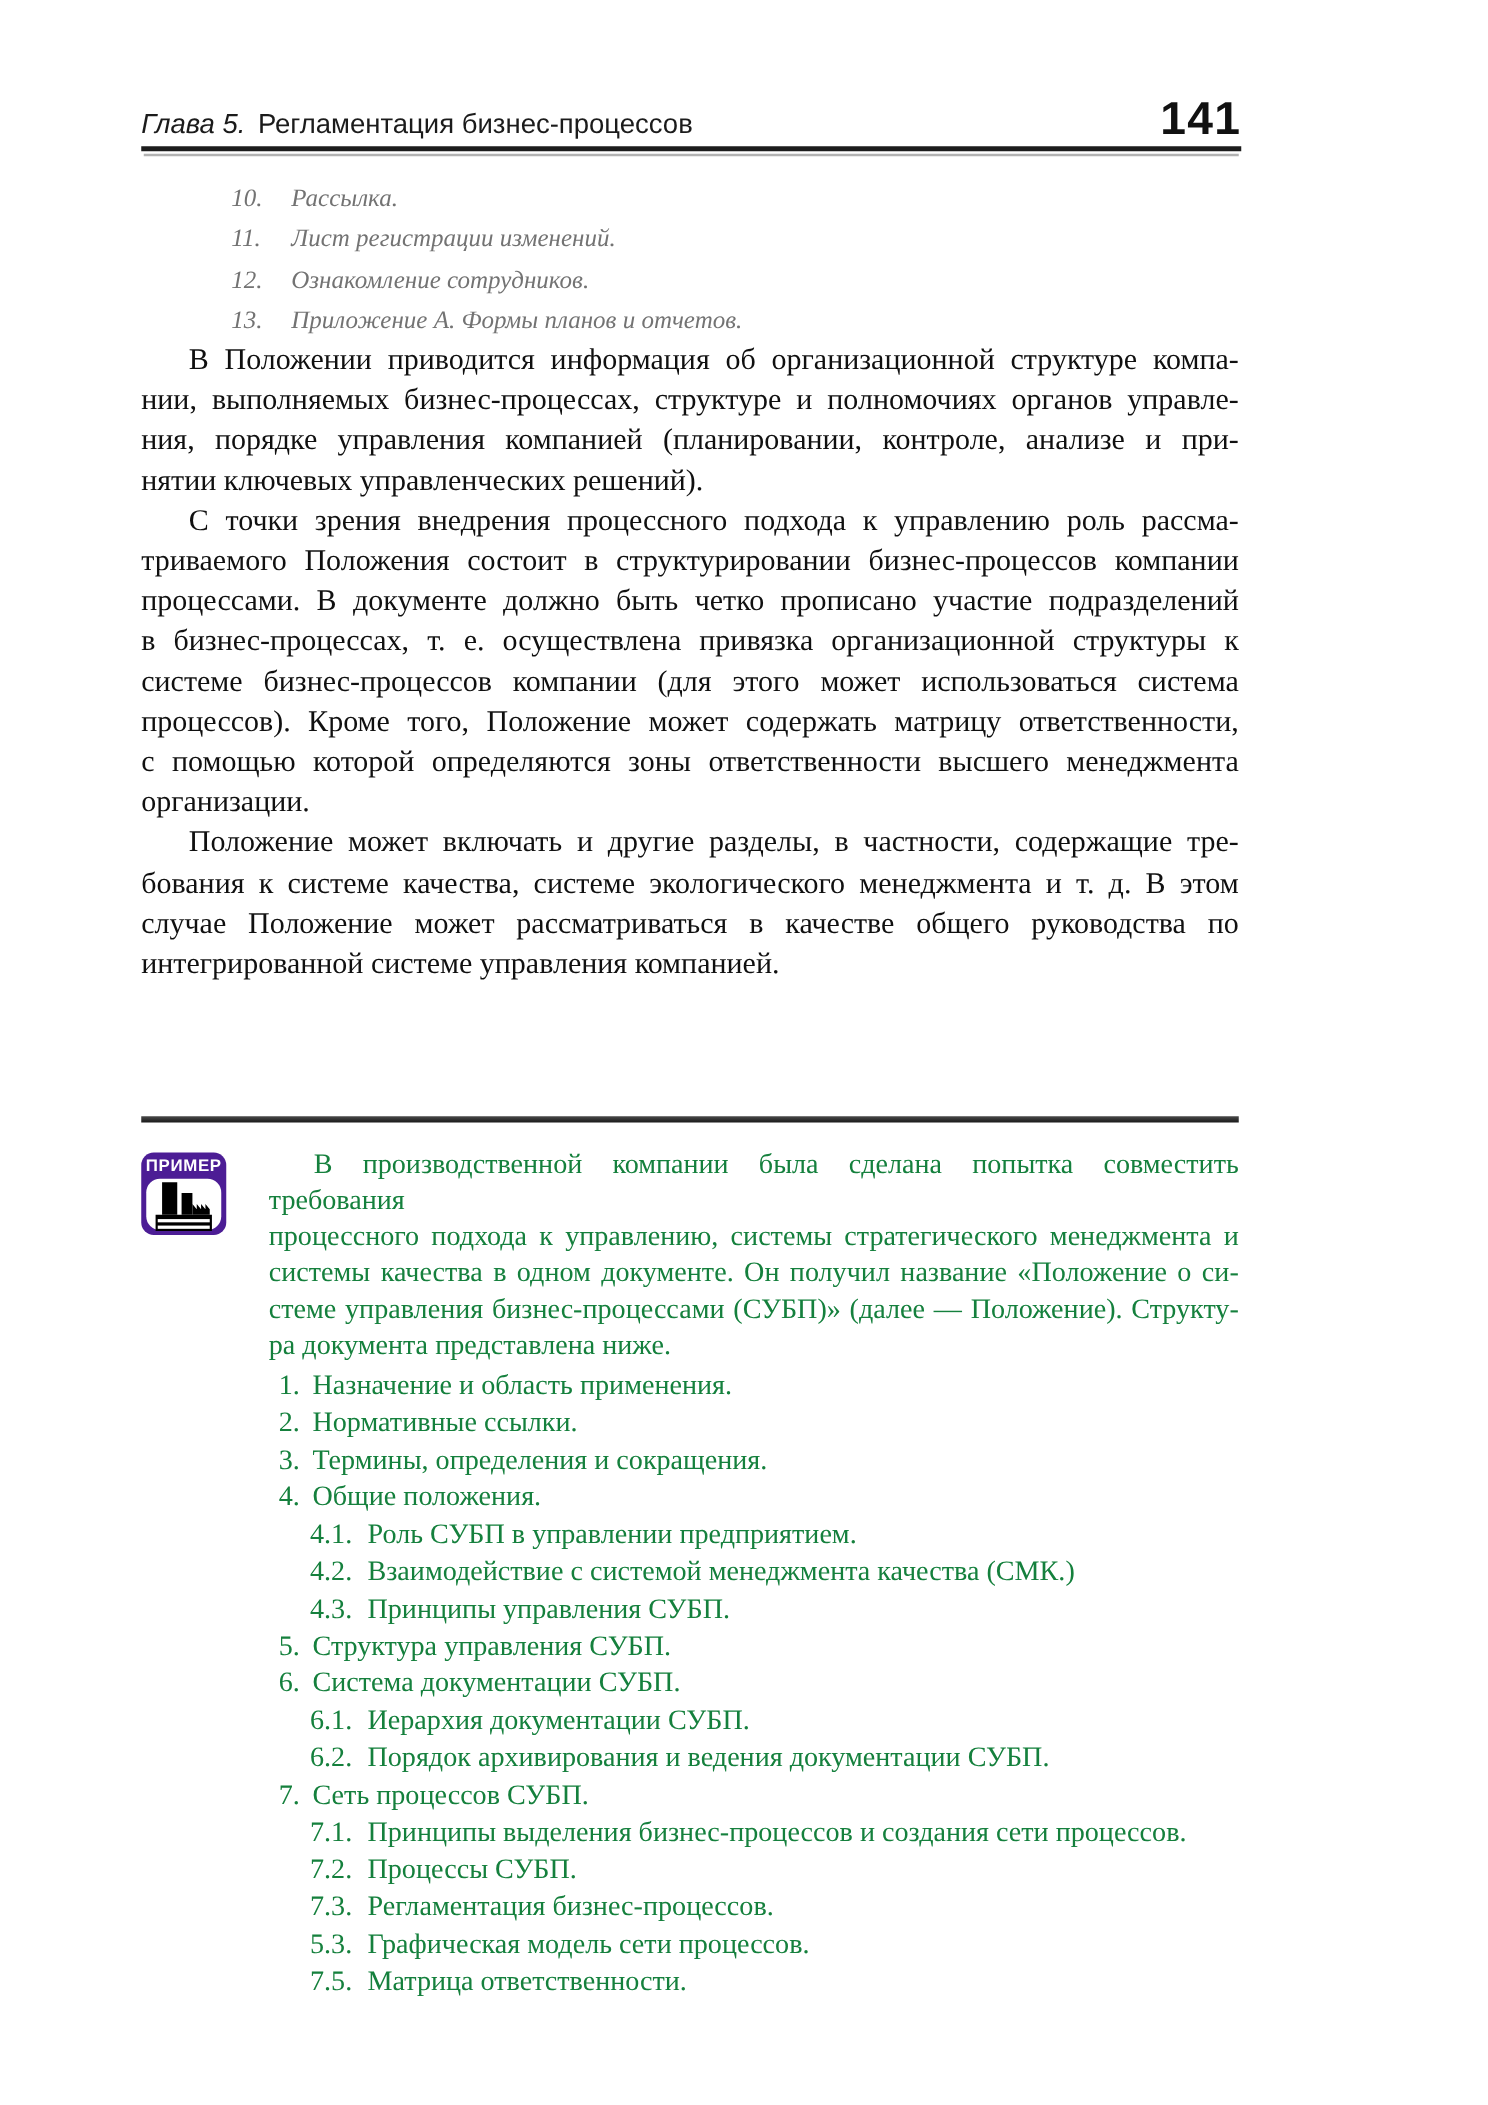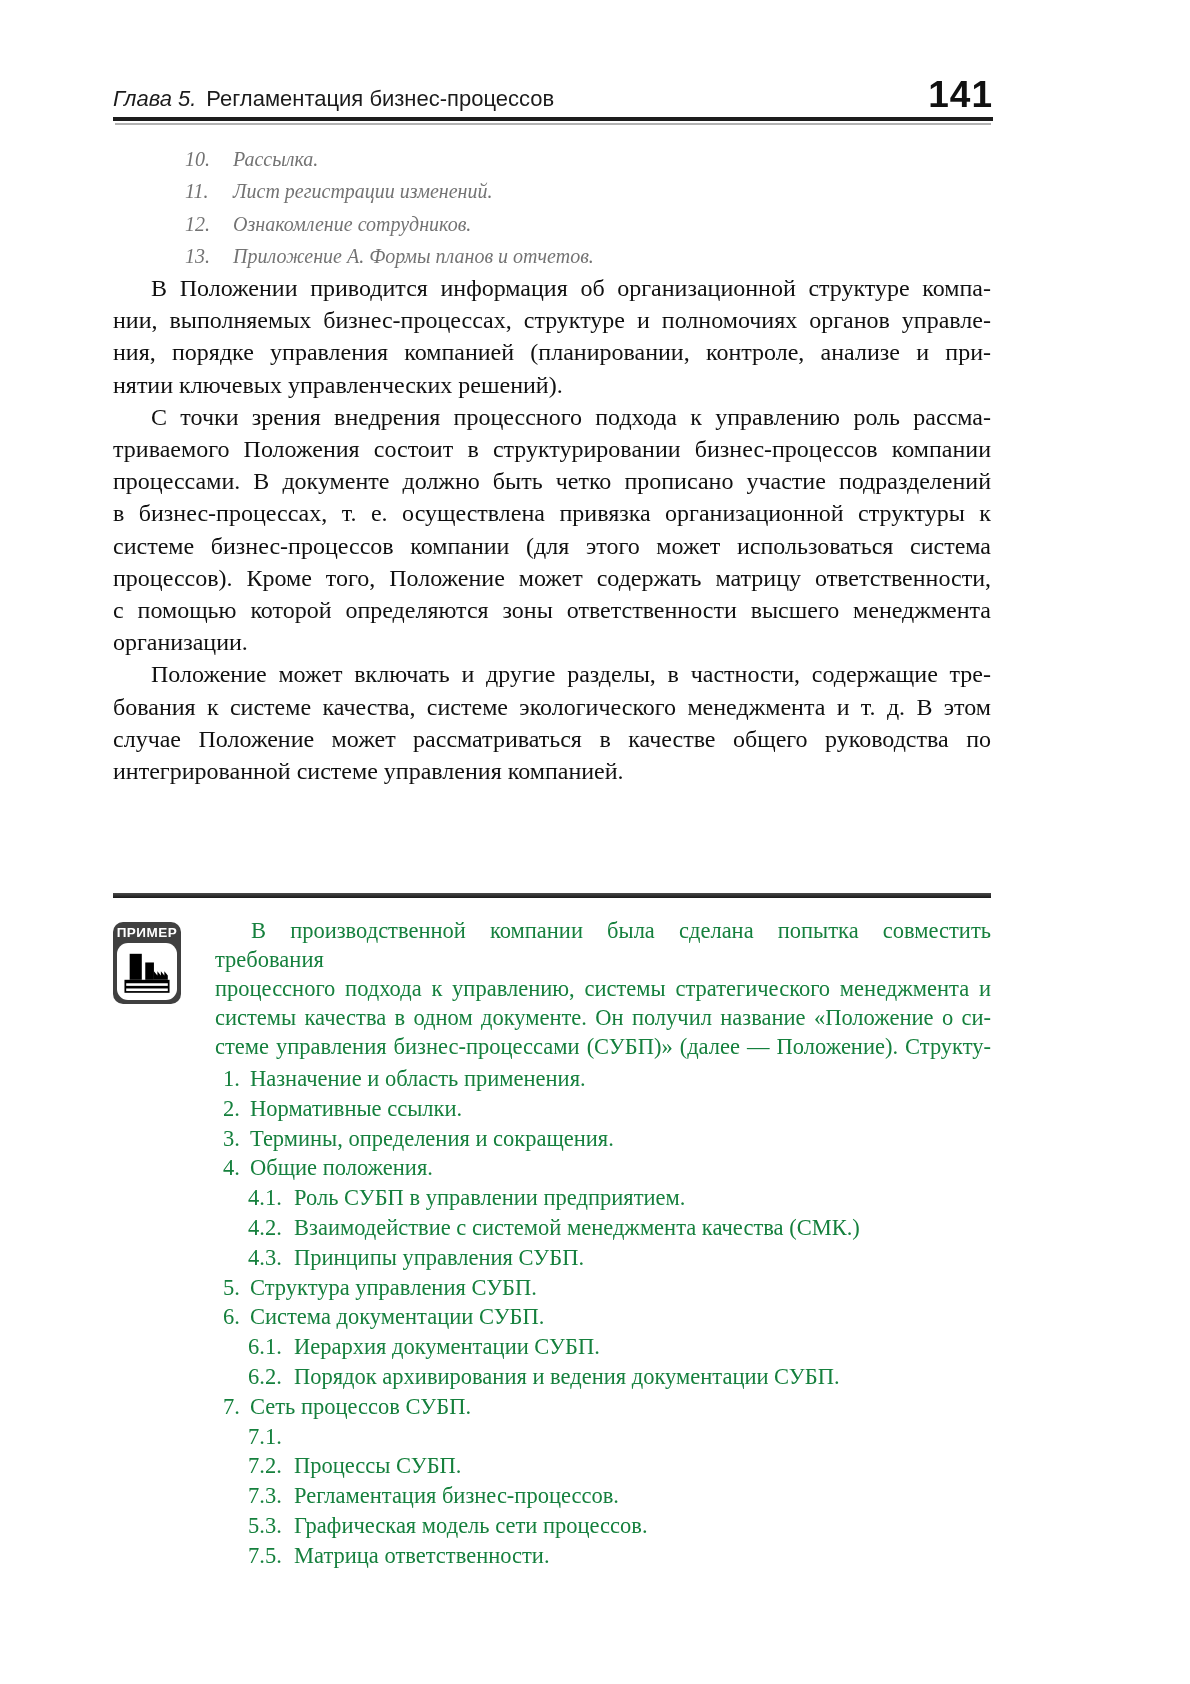--- a/index.html
+++ b/index.html
@@ -45,22 +45,22 @@
   .jl.last { text-align:center; text-align-last:left; }
   .jl.first { text-indent:38px; }
   
   .divider {
     position:absolute; left:113px; top:893px; width:878px; height:5px;
     background:linear-gradient(180deg,#4a4a4a,#191919);
   }
   
   .example { position:absolute; left:113px; top:916px; width:878px; }
   .ex-icon {
-    position:absolute; left:0; top:6px; width:68px; height:82px;
-    background:#404040; border-radius:10px;
+    position:absolute; left:0; top:6px; width:68px; height:66px;
+    background:#4c1d95; border-radius:10px;
   }
   .ex-icon-label {
     color:#fff; font-family:"Liberation Sans","DejaVu Sans",sans-serif;
     font-weight:bold; font-size:13.5px; text-align:center;
     letter-spacing:0.5px; margin-top:3px;
   }
   .ex-icon-art {
     position:absolute; left:4px; right:4px; top:21px; bottom:4px;
     background:#fff; border-radius:11px;
     display:flex; align-items:center; justify-content:center;
@@ -128,20 +128,21 @@
           <rect x="6" y="46" width="48" height="3" fill="#fff"></rect>
         </svg>
       </div>
     </div>
     <div class="ex-body">
       <div id="ex-lines">
           <div class="jl first">В производственной компании была сделана попытка совместить требования</div>
           <div class="jl">процессного подхода к управлению, системы стратегического менеджмента и</div>
           <div class="jl">системы качества в одном документе. Он получил название «Положение о си-</div>
           <div class="jl">стеме управления бизнес-процессами (СУБП)» (далее — Положение). Структу-</div>
+          <div class="jl last">ра документа представлена ниже.</div>
         </div>
       <div class="ex-list" id="ex-list">
           <div class="li l1">
             <span class="num">1.</span>
             <span class="txt">Назначение и область применения.</span>
           </div>
           <div class="li l1">
             <span class="num">2.</span>
             <span class="txt">Нормативные ссылки.</span>
           </div>
@@ -180,20 +181,21 @@
           <div class="li l2">
             <span class="num">6.2.</span>
             <span class="txt">Порядок архивирования и ведения документации СУБП.</span>
           </div>
           <div class="li l1">
             <span class="num">7.</span>
             <span class="txt">Сеть процессов СУБП.</span>
           </div>
           <div class="li l2">
             <span class="num">7.1.</span>
+            <span class="txt">Принципы выделения бизнес-процессов и создания сети процессов.</span>
           </div>
           <div class="li l2">
             <span class="num">7.2.</span>
             <span class="txt">Процессы СУБП.</span>
           </div>
           <div class="li l2">
             <span class="num">7.3.</span>
             <span class="txt">Регламентация бизнес-процессов.</span>
           </div>
           <div class="li l2">

